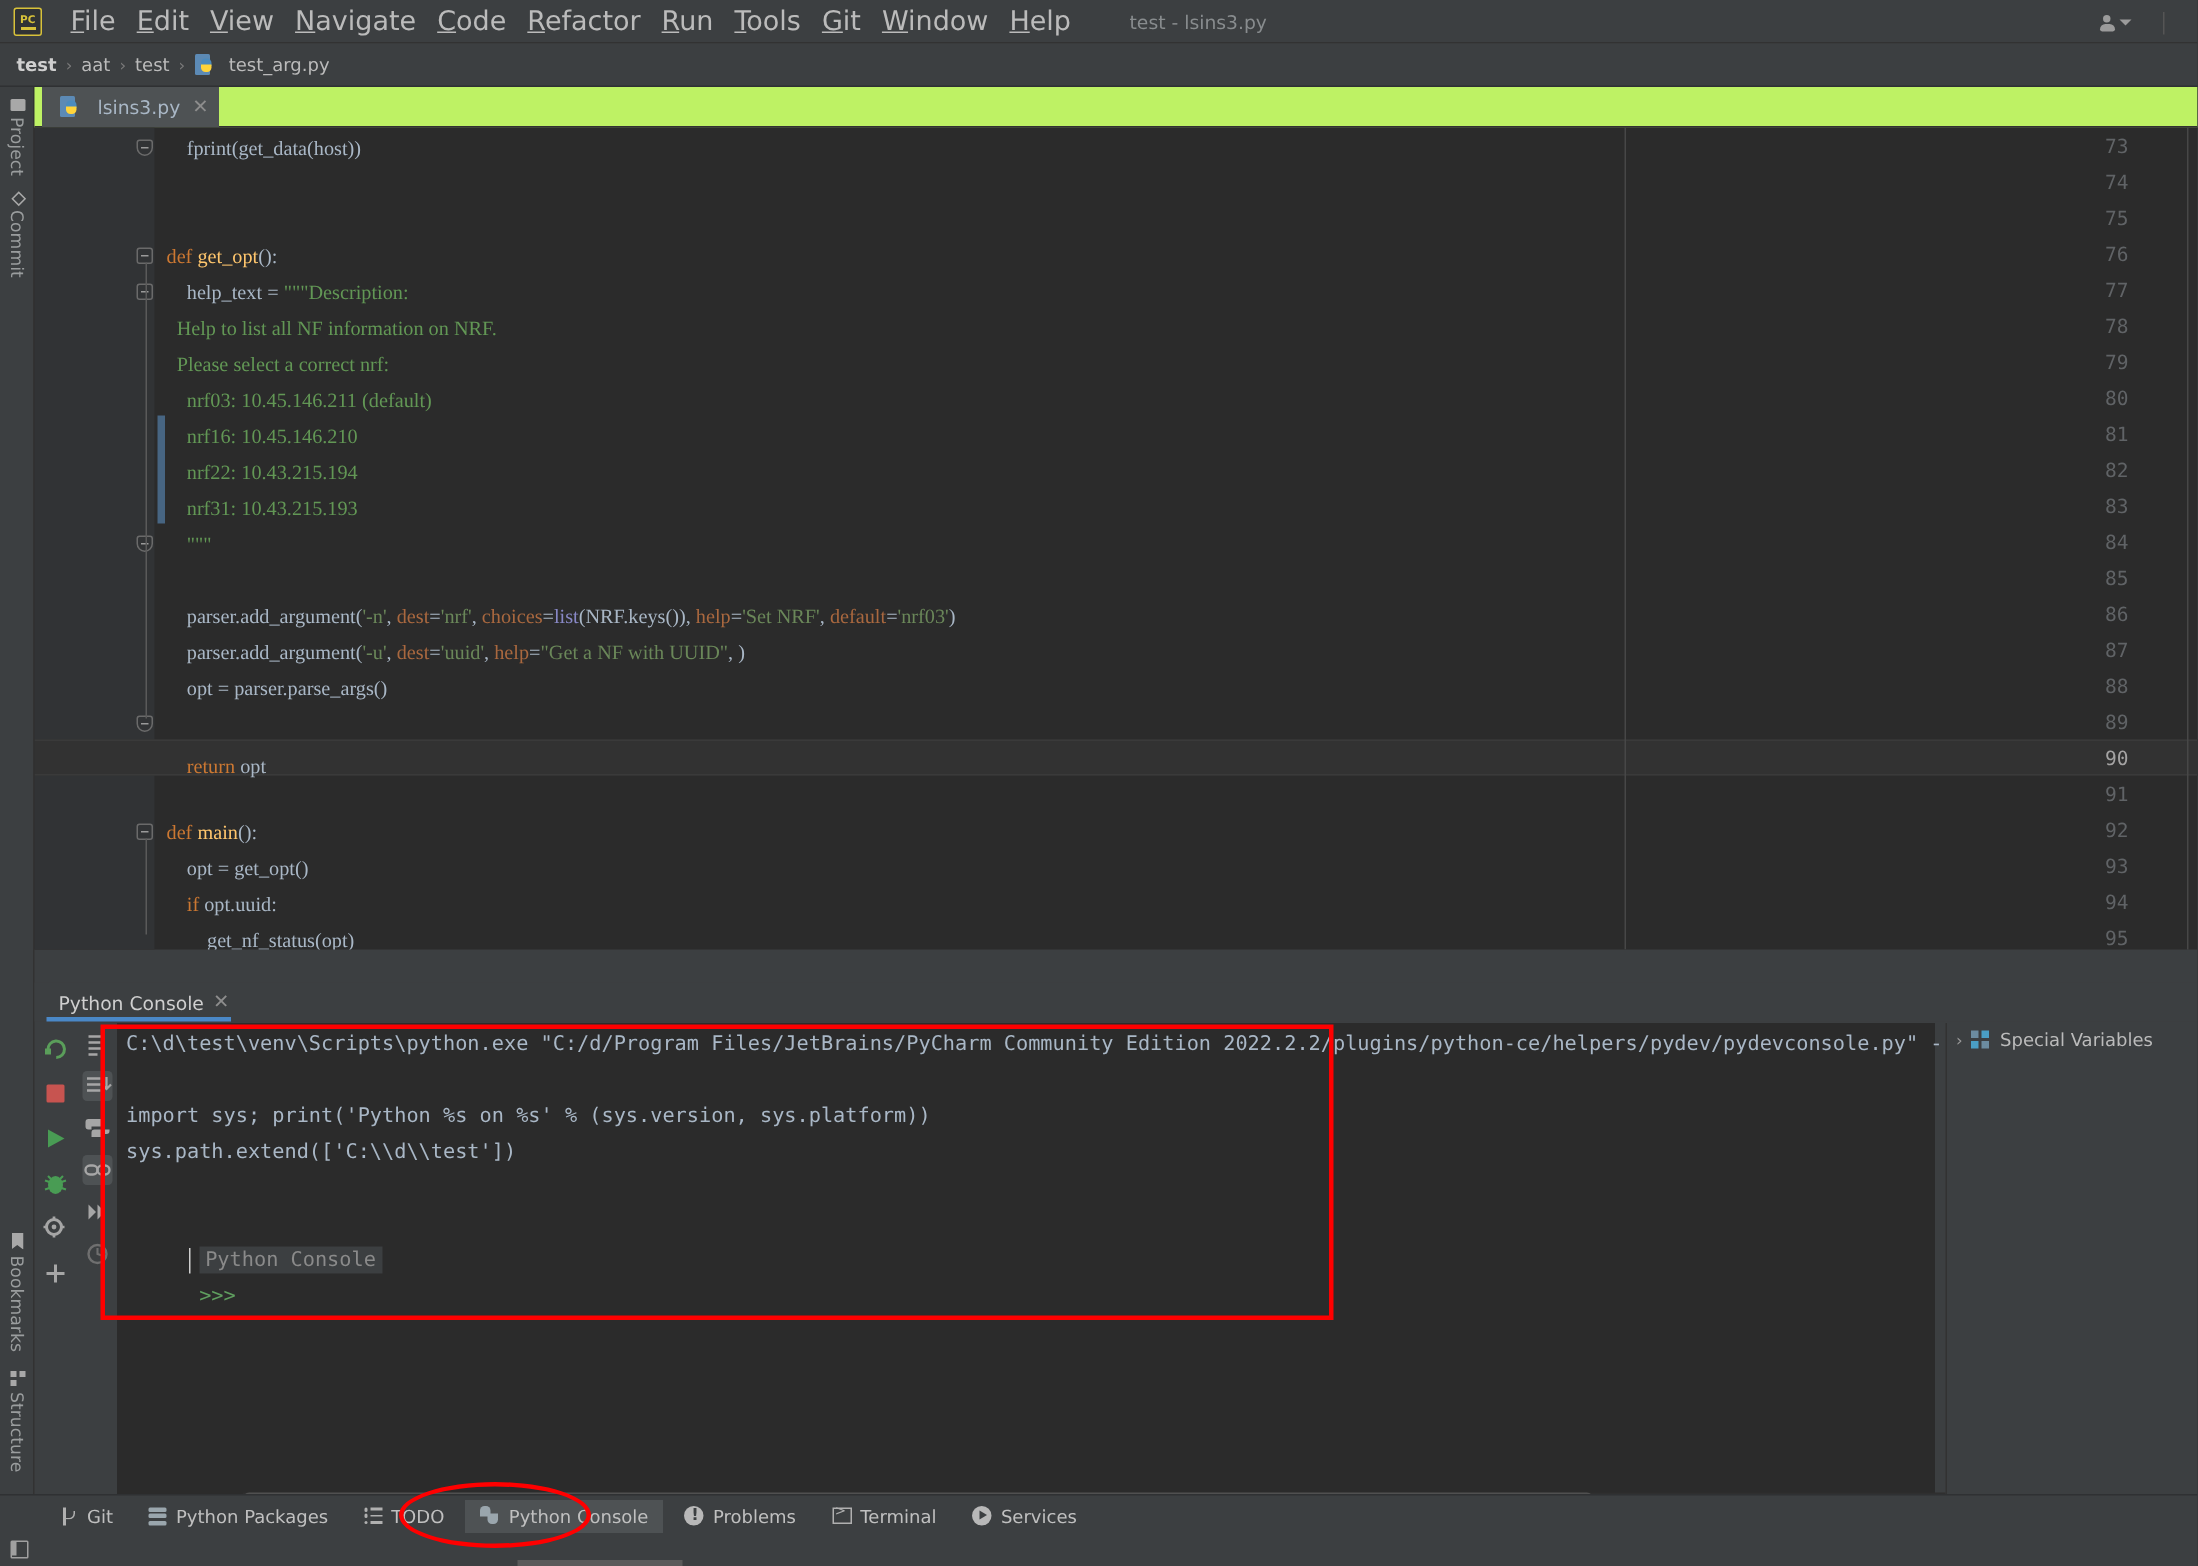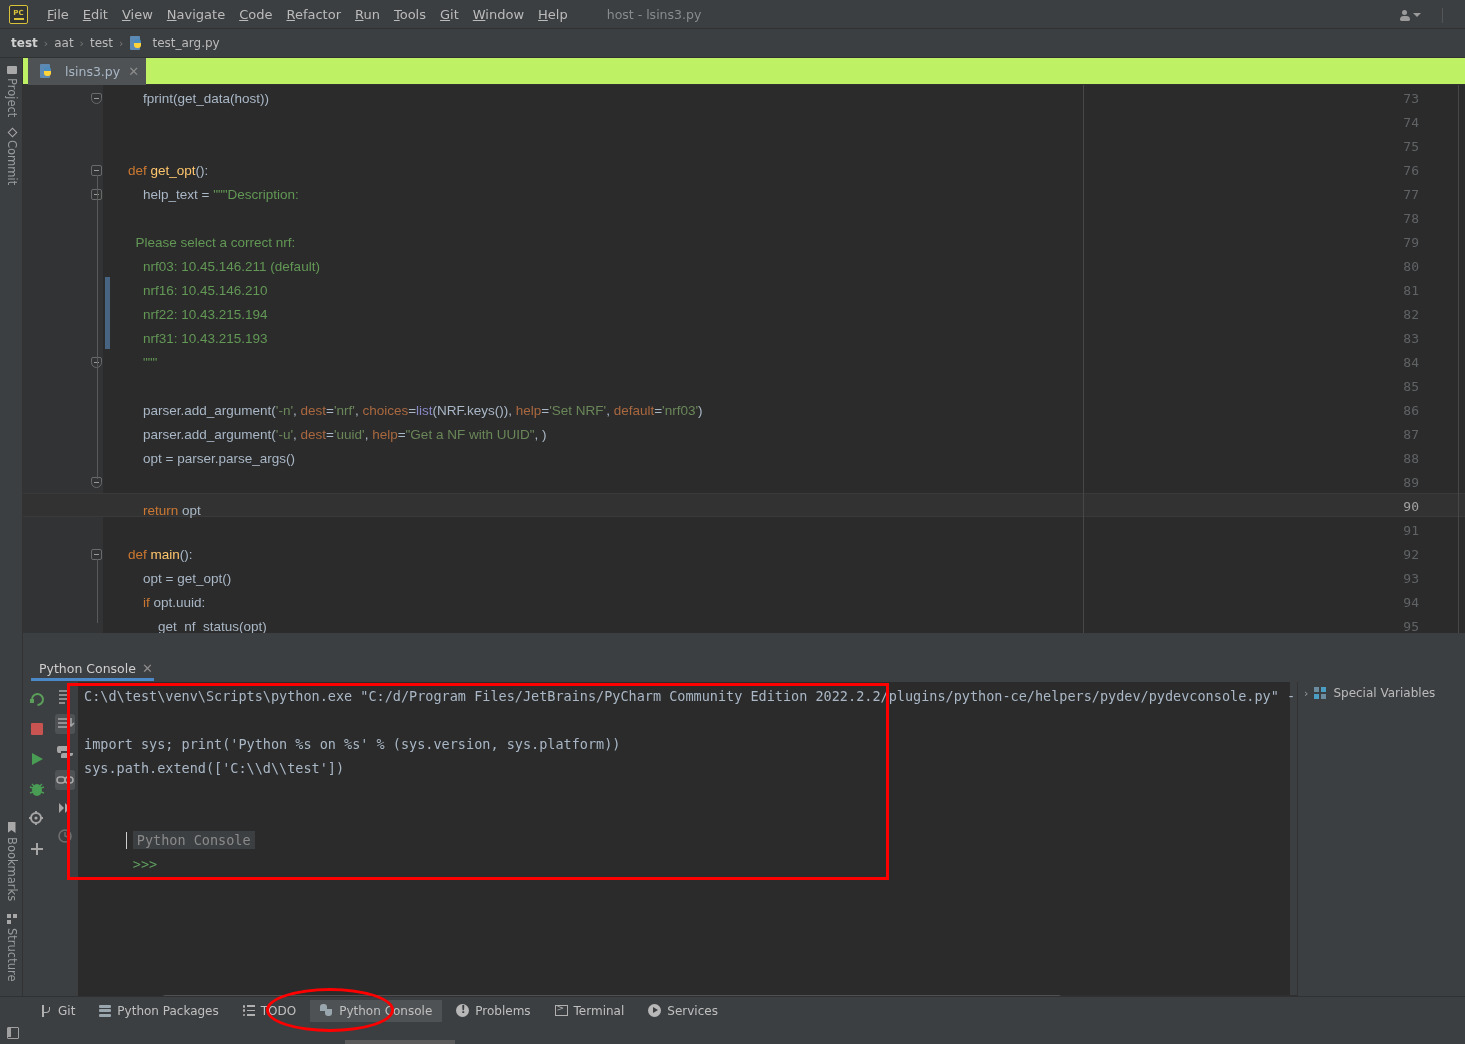--- a/index.html
+++ b/index.html
@@ -22,21 +22,21 @@
   .pc-logo {
     width: 19px; height: 19px; margin-left: 9px; margin-right: 12px;
     border: 1px solid #d8c23a; border-radius: 2px;
     background: #313335; color: #d8c23a;
     font-size: 7px; font-weight: bold; line-height: 8px;
     display: flex; flex-direction: column; align-items: center; justify-content: center;
     font-family: "DejaVu Sans", sans-serif;
   }
   .pc-logo .bar { width: 10px; height: 2px; background: #d8c23a; margin-top: 1px; }
   .menu-item {
-    padding: 4px 7px; color: #bbbbbb; font-size: 13px; cursor: default;
+    padding: 4px 7px; color: #bbbbbb; font-size: 18px; cursor: default;
     font-family: "DejaVu Sans", "Liberation Sans", sans-serif;
   }
   .menu-item u { text-decoration: underline; }
   .win-title { margin-left: 32px; color: #888c8e; font-size: 12.5px; }
   .account-icon {
     position: absolute; right: 38px; top: 7px; width: 28px; height: 16px;
     display: flex; align-items: center; gap: 3px;
   }
   .person {
     width: 11px; height: 11px; position: relative;
@@ -142,22 +142,22 @@
   .foldline {
     position: absolute; left: 73.5px; width: 1px; background: #5a5a5a;
   }
   .changebar {
     position: absolute; left: 82px; width: 5px; background: #476582;
   }
   .codearea {
     position: absolute; left: 88px; top: 0; width: 1354px; height: 548px;
   }
   .cl {
-    position: absolute; left: 17px; height: 24px; line-height: 24px;
-    white-space: pre; font-family: Liberation Sans, sans-serif;
+    position: absolute; left: 0; height: 24px; line-height: 24px;
+    white-space: pre; font-family: Liberation Serif, serif;
     font-size: 13.5px; color: #a9b7c6;
   }
   .curline {
     position: absolute; left: 0; width: 1442px; height: 24px; background: #323232;
     border-top: 1px solid #3a3a3a; border-bottom: 1px solid #3a3a3a;
   }
   .guide { position:absolute; left:1060px; top:0; width:1px; height:548px; background:#474747; }
   .guide2 { position:absolute; left:1458px; top:85px; width:1px; height:548px; background:#474747; }
   .kw { color: #cc7832; }
   .fn { color: #ffc66d; }
@@ -307,21 +307,21 @@
         <div class="menu-item"><u>V</u>iew</div>
         <div class="menu-item"><u>N</u>avigate</div>
         <div class="menu-item"><u>C</u>ode</div>
         <div class="menu-item"><u>R</u>efactor</div>
         <div class="menu-item"><u>R</u>un</div>
         <div class="menu-item"><u>T</u>ools</div>
         <div class="menu-item"><u>G</u>it</div>
         <div class="menu-item"><u>W</u>indow</div>
         <div class="menu-item"><u>H</u>elp</div>
       </div>
-    <div class="win-title">host - lsins3.py</div>
+    <div class="win-title">test - lsins3.py</div>
     <div class="account-icon">
       <span class="person"></span>
       <span class="caret-dn"></span>
     </div>
     <div class="tb-divider"></div>
   </div>
 
   <div class="breadcrumb">
     <span class="crumb bold">test</span>
     <span class="crumb-sep">›</span>
@@ -411,20 +411,21 @@
         <div class="lineno" style="top: 482px;">93</div>
         <div class="lineno" style="top: 506px;">94</div>
         <div class="lineno" style="top: 530px;">95</div>
       </div>
     <div class="codearea" id="codearea">
         <div class="cl" style="top: 2px;"><span class="plain">    fprint(get_data(host))</span></div>
         <div class="cl" style="top: 26px;"></div>
         <div class="cl" style="top: 50px;"></div>
         <div class="cl" style="top: 74px;"><span class="kw">def </span><span class="fn">get_opt</span><span class="plain">():</span></div>
         <div class="cl" style="top: 98px;"><span class="plain">    help_text = </span><span class="doc">"""Description:</span></div>
+        <div class="cl" style="top: 122px;"><span class="doc">  Help to list all NF information on NRF.</span></div>
         <div class="cl" style="top: 146px;"><span class="doc">  Please select a correct nrf:</span></div>
         <div class="cl" style="top: 170px;"><span class="doc">    nrf03: 10.45.146.211 (default)</span></div>
         <div class="cl" style="top: 194px;"><span class="doc">    nrf16: 10.45.146.210</span></div>
         <div class="cl" style="top: 218px;"><span class="doc">    nrf22: 10.43.215.194</span></div>
         <div class="cl" style="top: 242px;"><span class="doc">    nrf31: 10.43.215.193</span></div>
         <div class="cl" style="top: 266px;"><span class="doc">    """</span></div>
         <div class="cl" style="top: 314px;"><span class="plain">    parser.add_argument(</span><span class="str">'-n'</span><span class="plain">, </span><span class="param">dest</span><span class="plain">=</span><span class="str">'nrf'</span><span class="plain">, </span><span class="param">choices</span><span class="plain">=</span><span class="builtin">list</span><span class="plain">(NRF.keys()), </span><span class="param">help</span><span class="plain">=</span><span class="str">'Set NRF'</span><span class="plain">, </span><span class="param">default</span><span class="plain">=</span><span class="str">'nrf03'</span><span class="plain">)</span></div>
         <div class="cl" style="top: 338px;"><span class="plain">    parser.add_argument(</span><span class="str">'-u'</span><span class="plain">, </span><span class="param">dest</span><span class="plain">=</span><span class="str">'uuid'</span><span class="plain">, </span><span class="param">help</span><span class="plain">=</span><span class="str">"Get a NF with UUID"</span><span class="plain">, )</span></div>
         <div class="cl" style="top: 362px;"><span class="plain">    opt = parser.parse_args()</span></div>
         <div class="cl" style="top: 386px; margin-top: 28px;"><span class="plain">    </span><span class="kw">return </span><span class="plain">opt</span></div>

